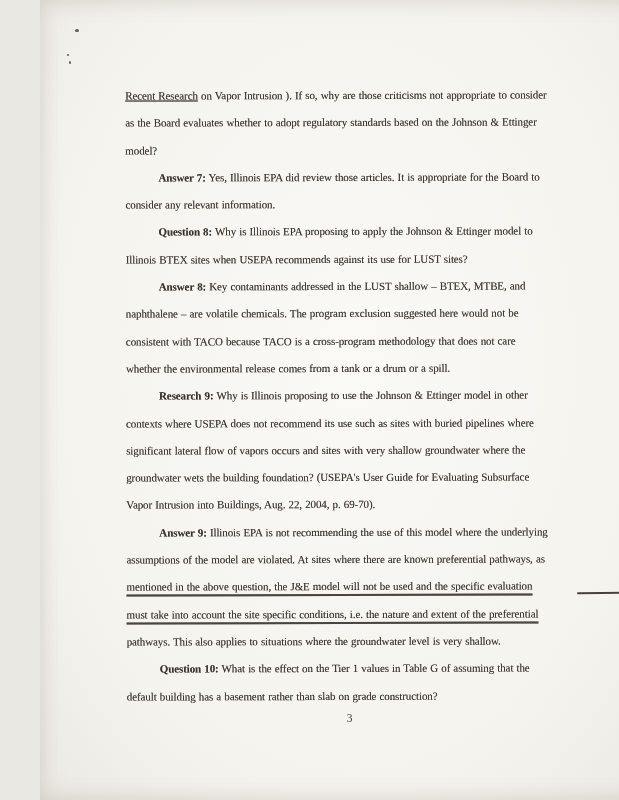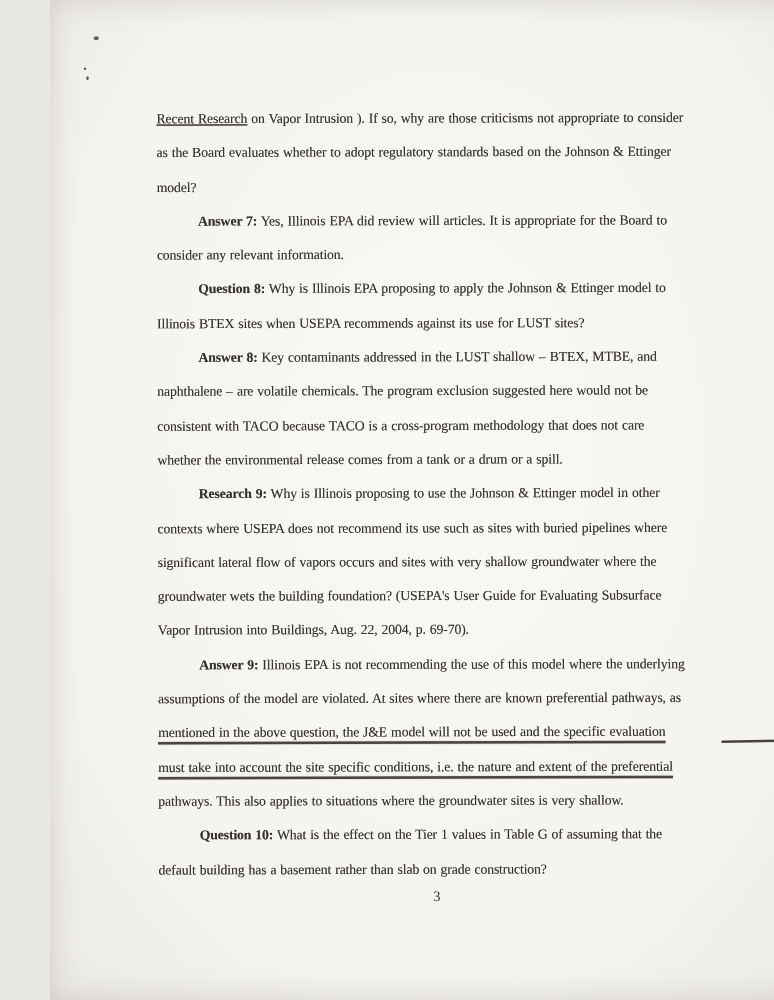--- a/index.html
+++ b/index.html
@@ -83,38 +83,38 @@
 <div class="page">
 
   <span class="speck speck-1"></span>
   <span class="speck speck-2"></span>
   <span class="speck speck-3"></span>
 
   <div class="text-block">
       <div class="line"><span class="u">Recent Research</span><span> on Vapor Intrusion ). If so, why are those criticisms not appropriate to consider</span></div>
       <div class="line"><span>as the Board evaluates whether to adopt regulatory standards based on the Johnson &amp; Ettinger</span></div>
       <div class="line"><span>model?</span></div>
-      <div class="line indent"><span class="b">Answer 7:</span><span> Yes, Illinois EPA did review will articles. It is appropriate for the Board to</span></div>
+      <div class="line indent"><span class="b">Answer 7:</span><span> Yes, Illinois EPA did review those articles. It is appropriate for the Board to</span></div>
       <div class="line"><span>consider any relevant information.</span></div>
       <div class="line indent"><span class="b">Question 8:</span><span> Why is Illinois EPA proposing to apply the Johnson &amp; Ettinger model to</span></div>
       <div class="line"><span>Illinois BTEX sites when USEPA recommends against its use for LUST sites?</span></div>
       <div class="line indent"><span class="b">Answer 8:</span><span> Key contaminants addressed in the LUST shallow – BTEX, MTBE, and</span></div>
       <div class="line"><span>naphthalene – are volatile chemicals. The program exclusion suggested here would not be</span></div>
       <div class="line"><span>consistent with TACO because TACO is a cross-program methodology that does not care</span></div>
       <div class="line"><span>whether the environmental release comes from a tank or a drum or a spill.</span></div>
       <div class="line indent"><span class="b">Research 9:</span><span> Why is Illinois proposing to use the Johnson &amp; Ettinger model in other</span></div>
       <div class="line"><span>contexts where USEPA does not recommend its use such as sites with buried pipelines where</span></div>
       <div class="line"><span>significant lateral flow of vapors occurs and sites with very shallow groundwater where the</span></div>
       <div class="line"><span>groundwater wets the building foundation? (USEPA's User Guide for Evaluating Subsurface</span></div>
       <div class="line"><span>Vapor Intrusion into Buildings, Aug. 22, 2004, p. 69-70).</span></div>
       <div class="line indent"><span class="b">Answer 9:</span><span> Illinois EPA is not recommending the use of this model where the underlying</span></div>
       <div class="line"><span>assumptions of the model are violated.  At sites where there are known preferential pathways, as</span></div>
       <div class="line"><span class="pen">mentioned in the above question, the J&amp;E model will not be used and the specific evaluation</span></div>
       <div class="line"><span class="pen">must take into account the site specific conditions, i.e. the nature and extent of the preferential</span></div>
-      <div class="line"><span>pathways.  This also applies to situations where the groundwater sites is very shallow.</span></div>
+      <div class="line"><span>pathways.  This also applies to situations where the groundwater level is very shallow.</span></div>
       <div class="line indent"><span class="b">Question 10:</span><span> What is the effect on the Tier 1 values in Table G of assuming that the</span></div>
       <div class="line"><span>default building has a basement rather than slab on grade construction?</span></div>
     </div>
 
   <span class="pen-mark pen-mark-1"></span>
   <span class="pen-mark pen-mark-2"></span>
 
   <div class="page-number">3</div>
 
 </div>

